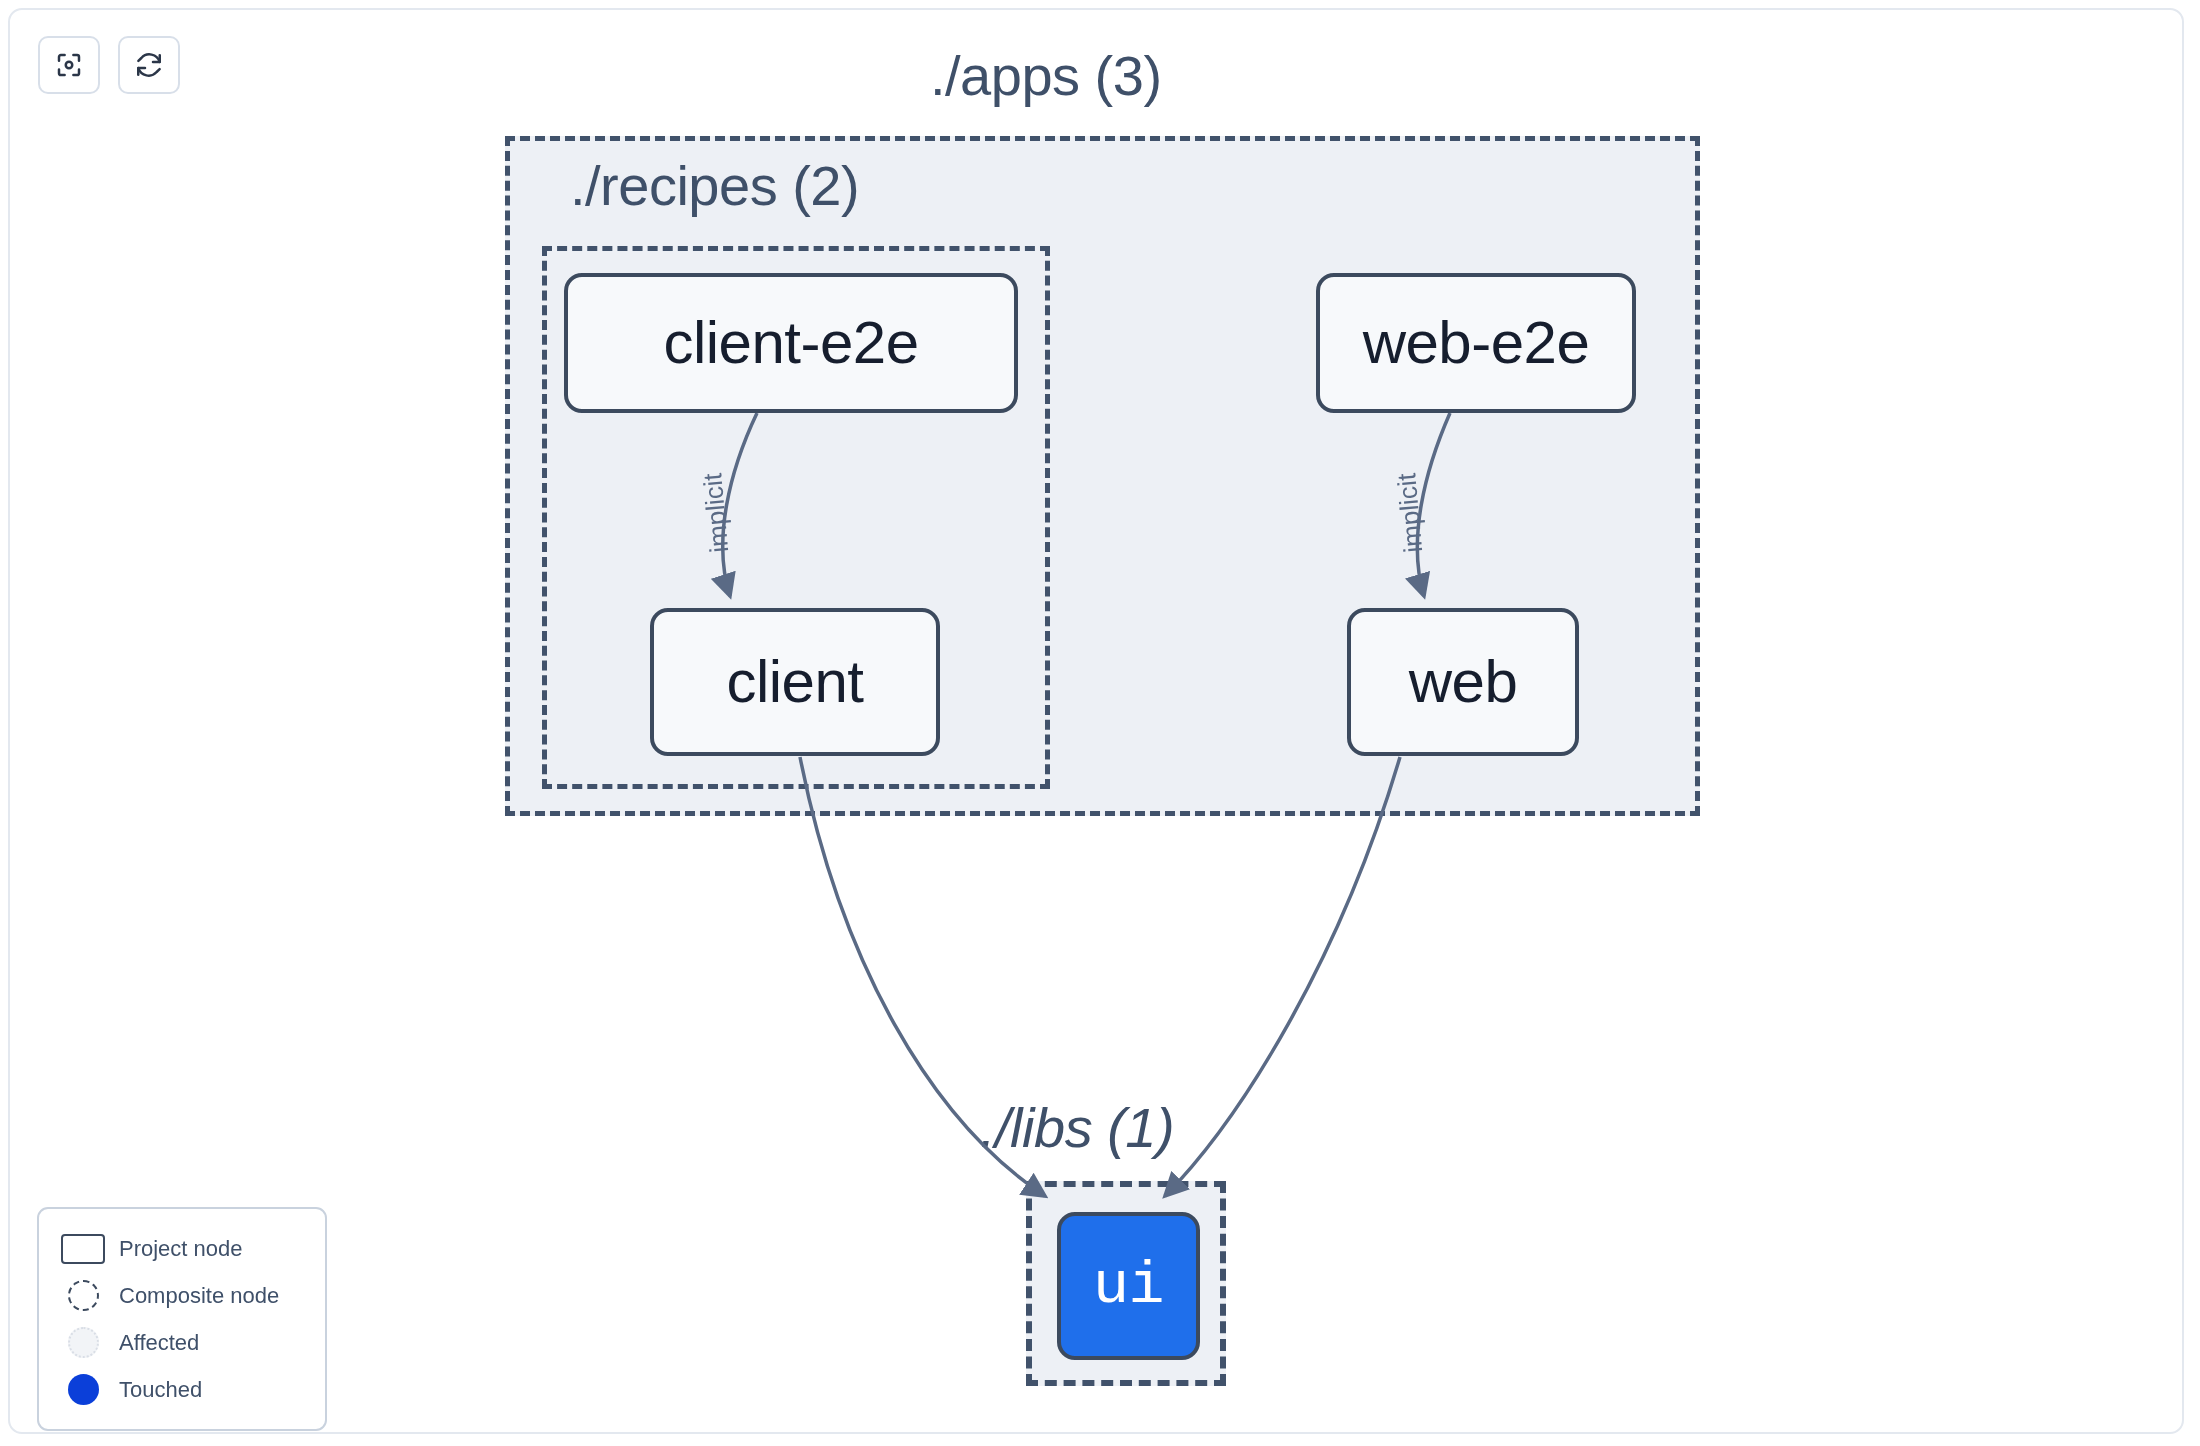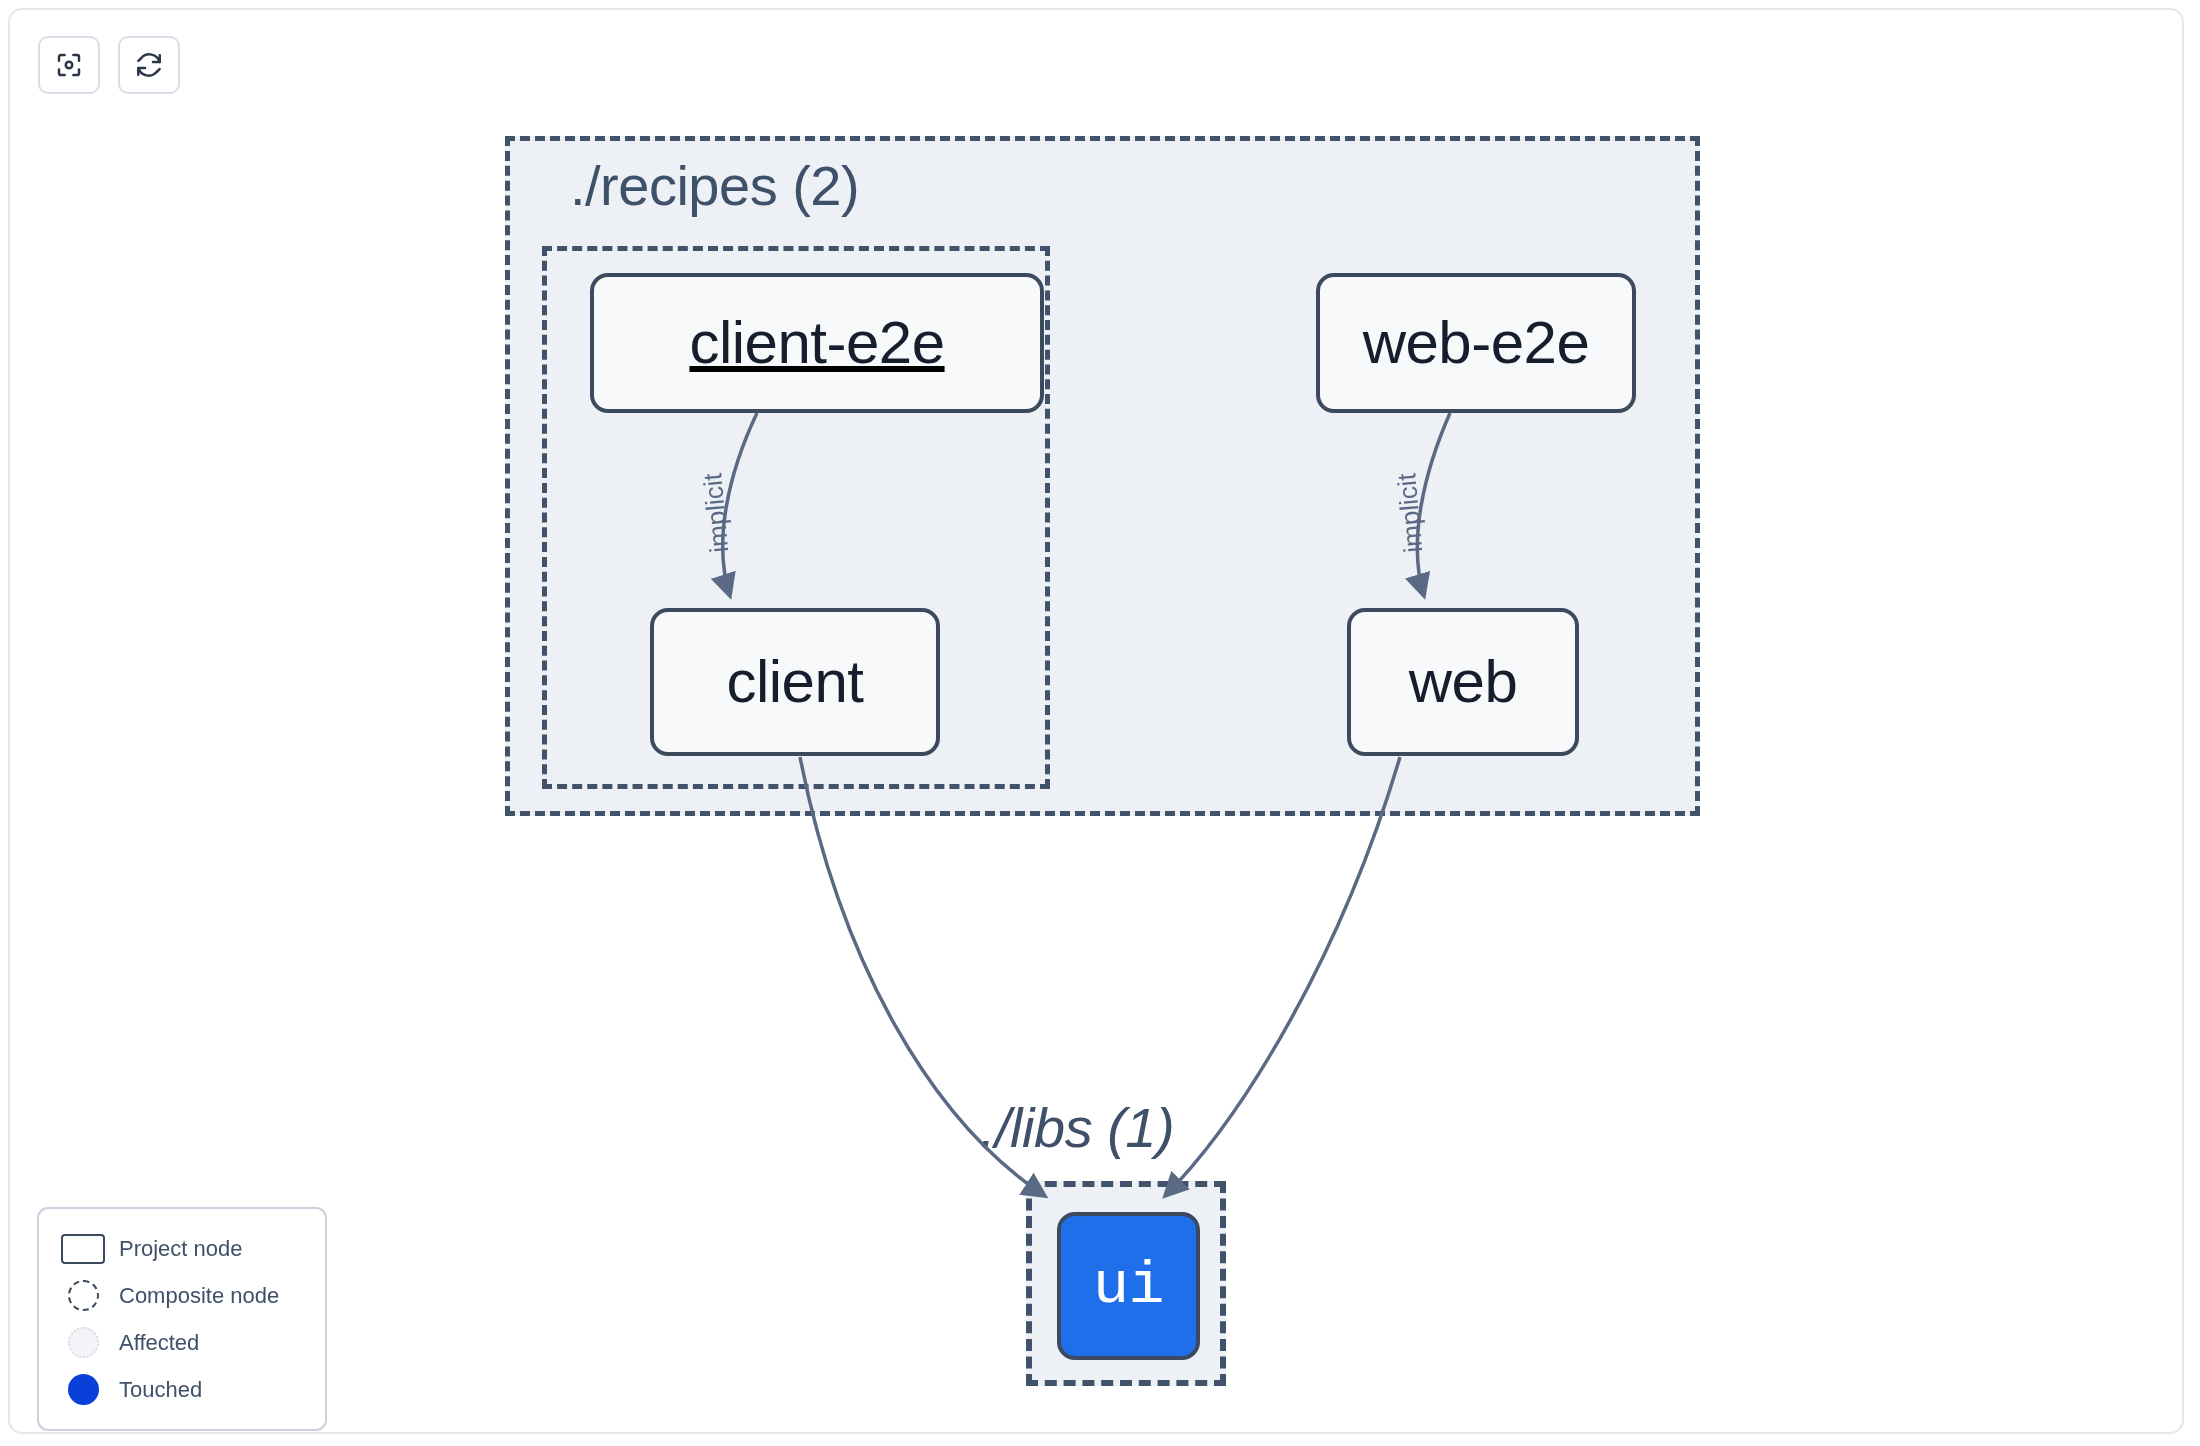--- a/index.html
+++ b/index.html
@@ -197,20 +197,21 @@
           <polyline points="3.4,19.8 3.4,14.4 8.8,14.4"></polyline>
         </svg>
       </span>
     </button>
   </div>
 
   <div class="group-box" style="left:505px; top:136px; width:1195px; height:680px;"></div>
   <div class="group-box" style="left:542px; top:246px; width:508px; height:543px;"></div>
   <div class="group-box" style="left:1026px; top:1181px; width:200px; height:205px; border-width:6px;"></div>
 
+  <div class="group-label" style="left:930px; top:48px;">./apps (3)</div>
   <div class="group-label" style="left:570px; top:158px;">./recipes (2)</div>
   <div class="group-label" style="left:980px; top:1100px;font-style:italic;">./libs (1)</div>
 
   <svg class="graph-layer" viewBox="0 0 2200 1446" xmlns="http://www.w3.org/2000/svg">
     <defs>
       <marker id="arrow" viewBox="0 0 10 10" refX="8.5" refY="5" markerWidth="7.5" markerHeight="7.5" orient="auto-start-reverse">
         <path d="M 0 0 L 10 5 L 0 10 z" fill="#5a6a85"></path>
       </marker>
     </defs>
 
@@ -219,21 +220,21 @@
     <path d="M 1450 413 C 1425 470 1407 540 1424 596" fill="none" stroke="#5a6a85" stroke-width="3.5" marker-end="url(#arrow)"></path>
 
     <path d="M 800 757 C 840 960 930 1120 1045 1196" fill="none" stroke="#5a6a85" stroke-width="3.5" marker-end="url(#arrow)"></path>
 
     <path d="M 1400 757 C 1340 960 1240 1120 1165 1196" fill="none" stroke="#5a6a85" stroke-width="3.5" marker-end="url(#arrow)"></path>
   </svg>
 
   <div class="edge-label" style="left:676px; top:500px; transform:rotate(-95deg);">implicit</div>
   <div class="edge-label" style="left:1370px; top:500px; transform:rotate(-95deg);">implicit</div>
 
-  <div class="node" style="left:590px; top:273px; width:454px; height:140px;text-decoration:underline;">
+  <div class="node" style="left:564px; top:273px; width:454px; height:140px;">
     <span class="node-label">client-e2e</span>
   </div>
 
   <div class="node" style="left:1316px; top:273px; width:320px; height:140px;">
     <span class="node-label">web-e2e</span>
   </div>
 
   <div class="node" style="left:650px; top:608px; width:290px; height:148px;justify-content:center;">
     <span class="node-label">client</span>
   </div>

